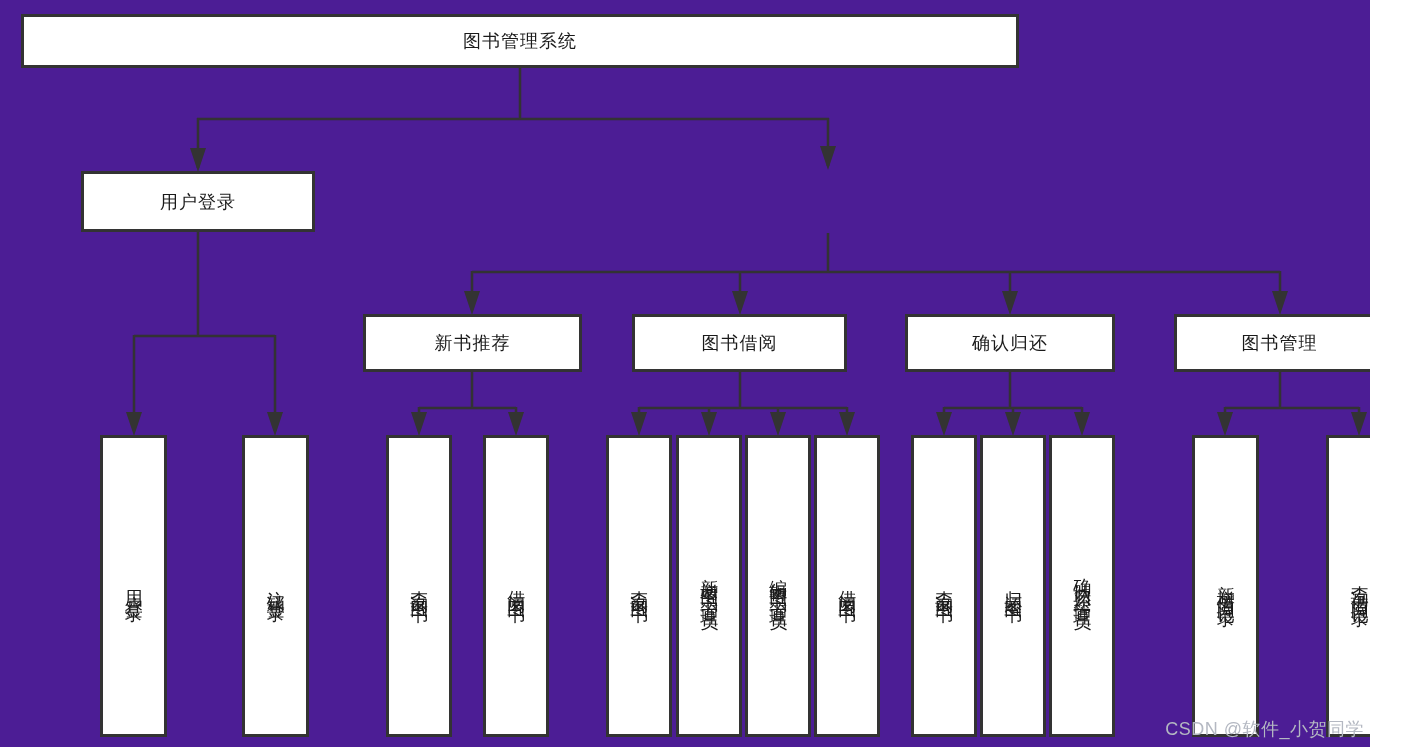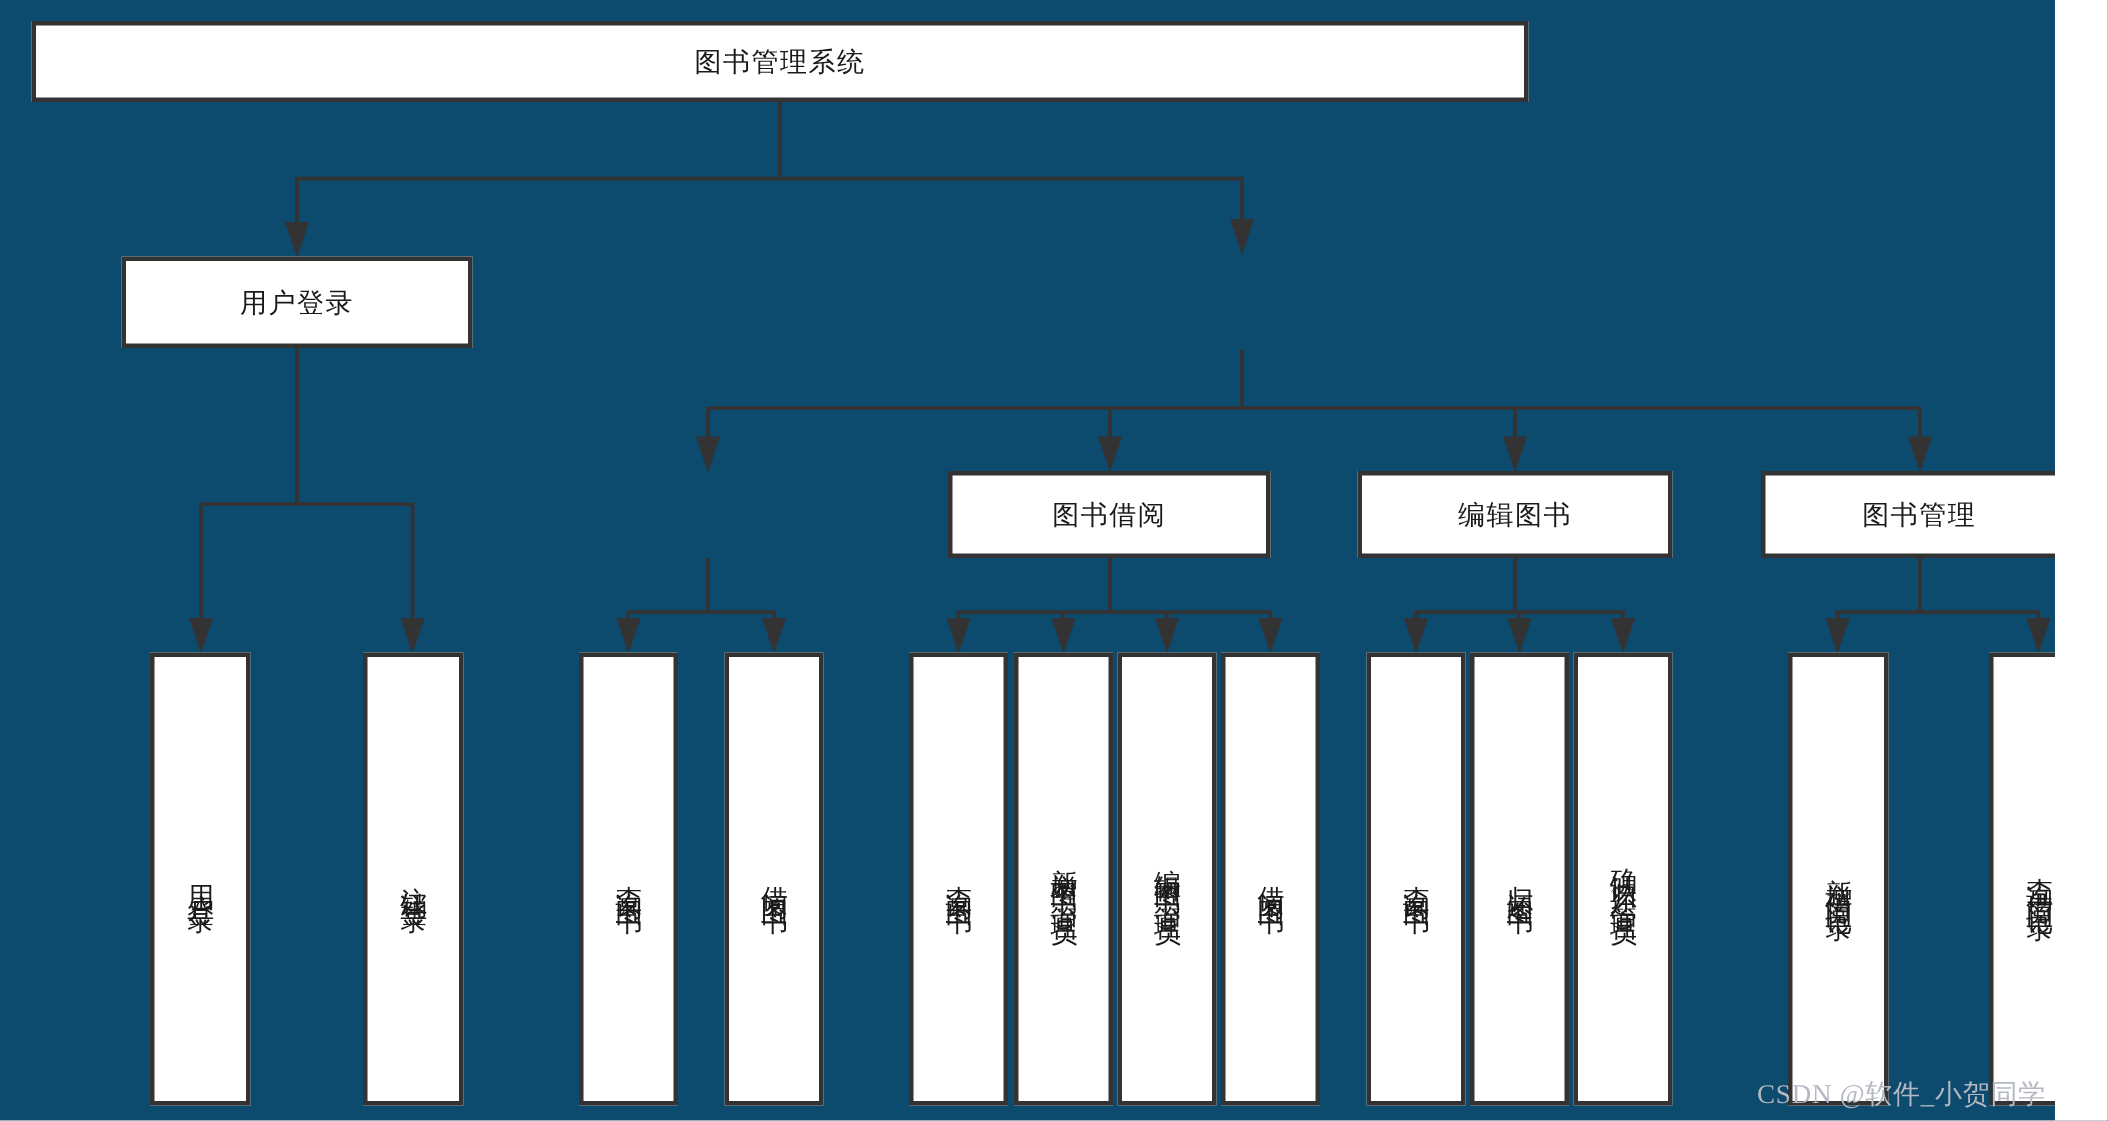--- a/index.html
+++ b/index.html
@@ -2,23 +2,22 @@
 <html><head>
 <meta charset="utf-8">
 <style>
   * { box-sizing: border-box; margin: 0; padding: 0; }
   html, body { background: #ffffff; }
   body { font-family: "Liberation Sans", sans-serif; }
   .canvas {
     position: relative;
     width: 1370px;
     height: 747px;
-    background: #0c4a6e;
+    background: #4c1d95;
     overflow: hidden;
-    font-family: Liberation Serif, serif;
   }
   .connectors { position: absolute; left: 0; top: 0; width: 1405px; height: 747px; }
   .node {
     position: absolute;
     background: #ffffff;
     border: 3px solid #333333;
     display: flex;
     align-items: center;
     justify-content: center;
     color: #1a1a1a;
@@ -107,25 +106,28 @@
   </svg>
 
   <div class="node" style="left:21px;top:14px;width:998px;height:54px">
     <span>图书管理系统</span>
   </div>
 
   <div class="node" style="left:81px;top:171px;width:234px;height:61px">
     <span>用户登录</span>
   </div>
 
+  <div class="node" style="left:363px;top:314px;width:219px;height:58px">
+    <span>新书推荐</span>
+  </div>
   <div class="node" style="left:632px;top:314px;width:215px;height:58px">
     <span>图书借阅</span>
   </div>
   <div class="node" style="left:905px;top:314px;width:210px;height:58px">
-    <span>编辑图书</span>
+    <span>确认归还</span>
   </div>
   <div class="node" style="left:1174px;top:314px;width:211px;height:58px">
     <span>图书管理</span>
   </div>
 
   <div class="node v" style="left:100px;top:435px;width:67px;height:302px">
     <span>用户登录</span>
   </div>
   <div class="node v" style="left:242px;top:435px;width:67px;height:302px">
     <span>注销登录</span>

